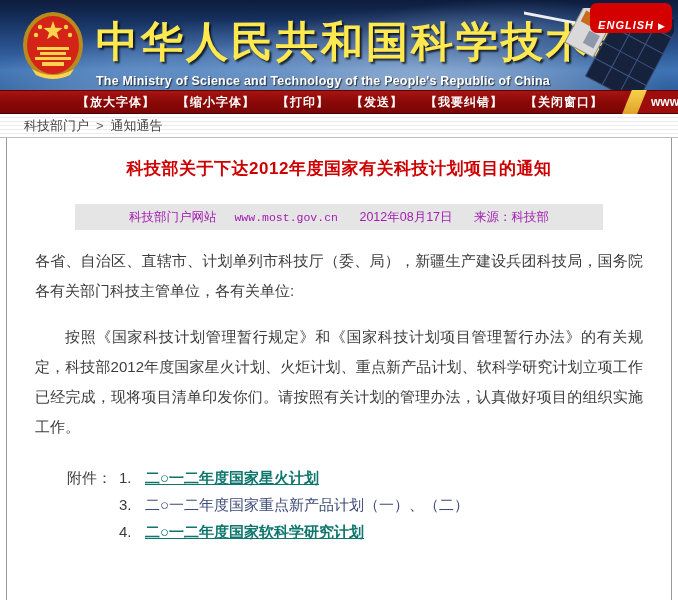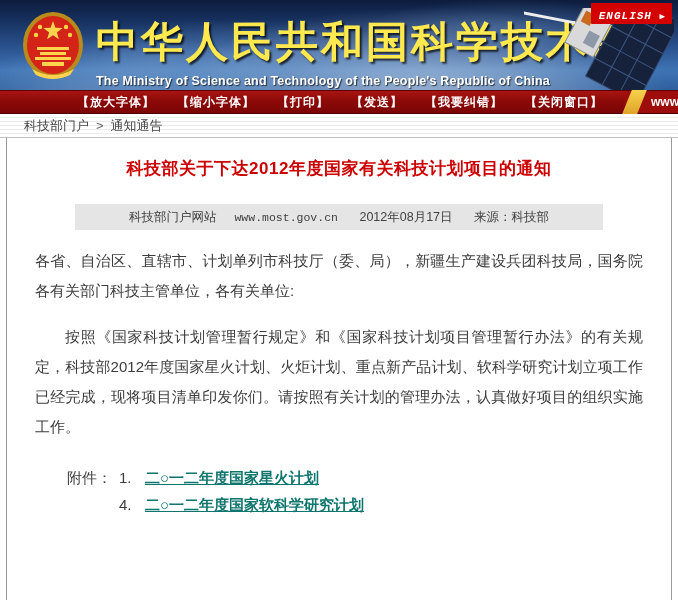--- a/index.html
+++ b/index.html
@@ -28,21 +28,21 @@
     font-size:42px;font-weight:bold;color:#ffe94f;letter-spacing:3px;
     text-shadow:2px 2px 2px rgba(0,0,0,.75);white-space:nowrap;
   }
   .hd-title-en{
     margin-top:4px;font-size:12.5px;font-weight:bold;color:#ffffff;
     text-shadow:1px 1px 1px rgba(0,0,0,.7);white-space:nowrap;letter-spacing:.2px;
   }
   .english-link{
     position:absolute;right:6px;top:3px;z-index:5;
     background:#d40000;color:#ffffff;font-weight:bold;font-style:italic;
-    font-size:11px;padding:7px 6px 2px 8px;border-radius:1px;letter-spacing:1px;font-family:Liberation Mono, monospace;
+    font-size:11px;padding:16px 6px 2px 8px;border-radius:7px;letter-spacing:1px;
   }
   .english-link .arr{font-style:normal;font-size:9px;}
   .satellite{position:absolute;right:4px;top:8px;width:150px;height:82px;}
   
   .toolbar{
     height:22px;display:flex;align-items:stretch;
     background:linear-gradient(180deg,#a81512 0%,#8c0a08 45%,#7a0504 100%);
     border-top:1px solid #5f0302;border-bottom:1px solid #4c0202;
   }
   .tb-buttons{display:flex;align-items:center;padding-left:77px;}
@@ -72,21 +72,21 @@
     margin:0 6px;min-height:463px;background:#ffffff;
     border-left:1px solid #9a9a9a;border-right:1px solid #9a9a9a;
     box-sizing:border-box;
   }
   .art-title{
     padding-top:19px;text-align:center;color:#cc0000;
     font-size:17px;font-weight:bold;letter-spacing:.5px;
   }
   .meta-bar{
     margin:24px auto 0;width:528px;height:26px;line-height:26px;
-    background:#e5e5e5;text-align:center;font-size:12.5px;color:#404040;
+    background:#e5e5e5;text-align:center;font-size:12.5px;color:#a21caf;
     white-space:nowrap;
   }
   .meta-bar span{margin:0 9px;}
   .meta-url{font-family:"Liberation Mono","DejaVu Sans Mono",monospace;font-size:11.5px;}
   .doc-number{margin-top:15px;text-align:center;font-size:14px;color:#4a4a4a;}
   .body-text{margin:16px 28px 0;font-size:15px;line-height:30px;color:#3c3c3c;text-align:justify;}
   .para-indent{text-indent:2em;}
   
   .attachments{margin:22px 28px 0;font-size:15px;}
   .attach-row{padding-left:32px;line-height:27px;white-space:nowrap;}
@@ -175,18 +175,21 @@
   </div>
 
 
   <div class="body-text">各省、自治区、直辖市、计划单列市科技厅（委、局），新疆生产建设兵团科技局，国务院各有关部门科技主管单位，各有关单位:</div>
   <div class="body-text para-indent">按照《国家科技计划管理暂行规定》和《国家科技计划项目管理暂行办法》的有关规定，科技部2012年度国家星火计划、火炬计划、重点新产品计划、软科学研究计划立项工作已经完成，现将项目清单印发你们。请按照有关计划的管理办法，认真做好项目的组织实施工作。</div>
 
   <div class="attachments">
     <div class="attach-row">
       <span class="attach-label">附件：</span><span class="attach-num">1.</span><a class="attach-link">二○一二年度国家星火计划</a>
     </div>
+    <div class="attach-row plain">
+      <span class="attach-label"></span><span class="attach-num">3.</span><a class="attach-link">二○一二年度国家重点新产品计划（一）、（二）</a>
+    </div>
     <div class="attach-row">
       <span class="attach-label"></span><span class="attach-num">4.</span><a class="attach-link">二○一二年度国家软科学研究计划</a>
     </div>
   </div>
 
 </div>
 
 </body></html>

